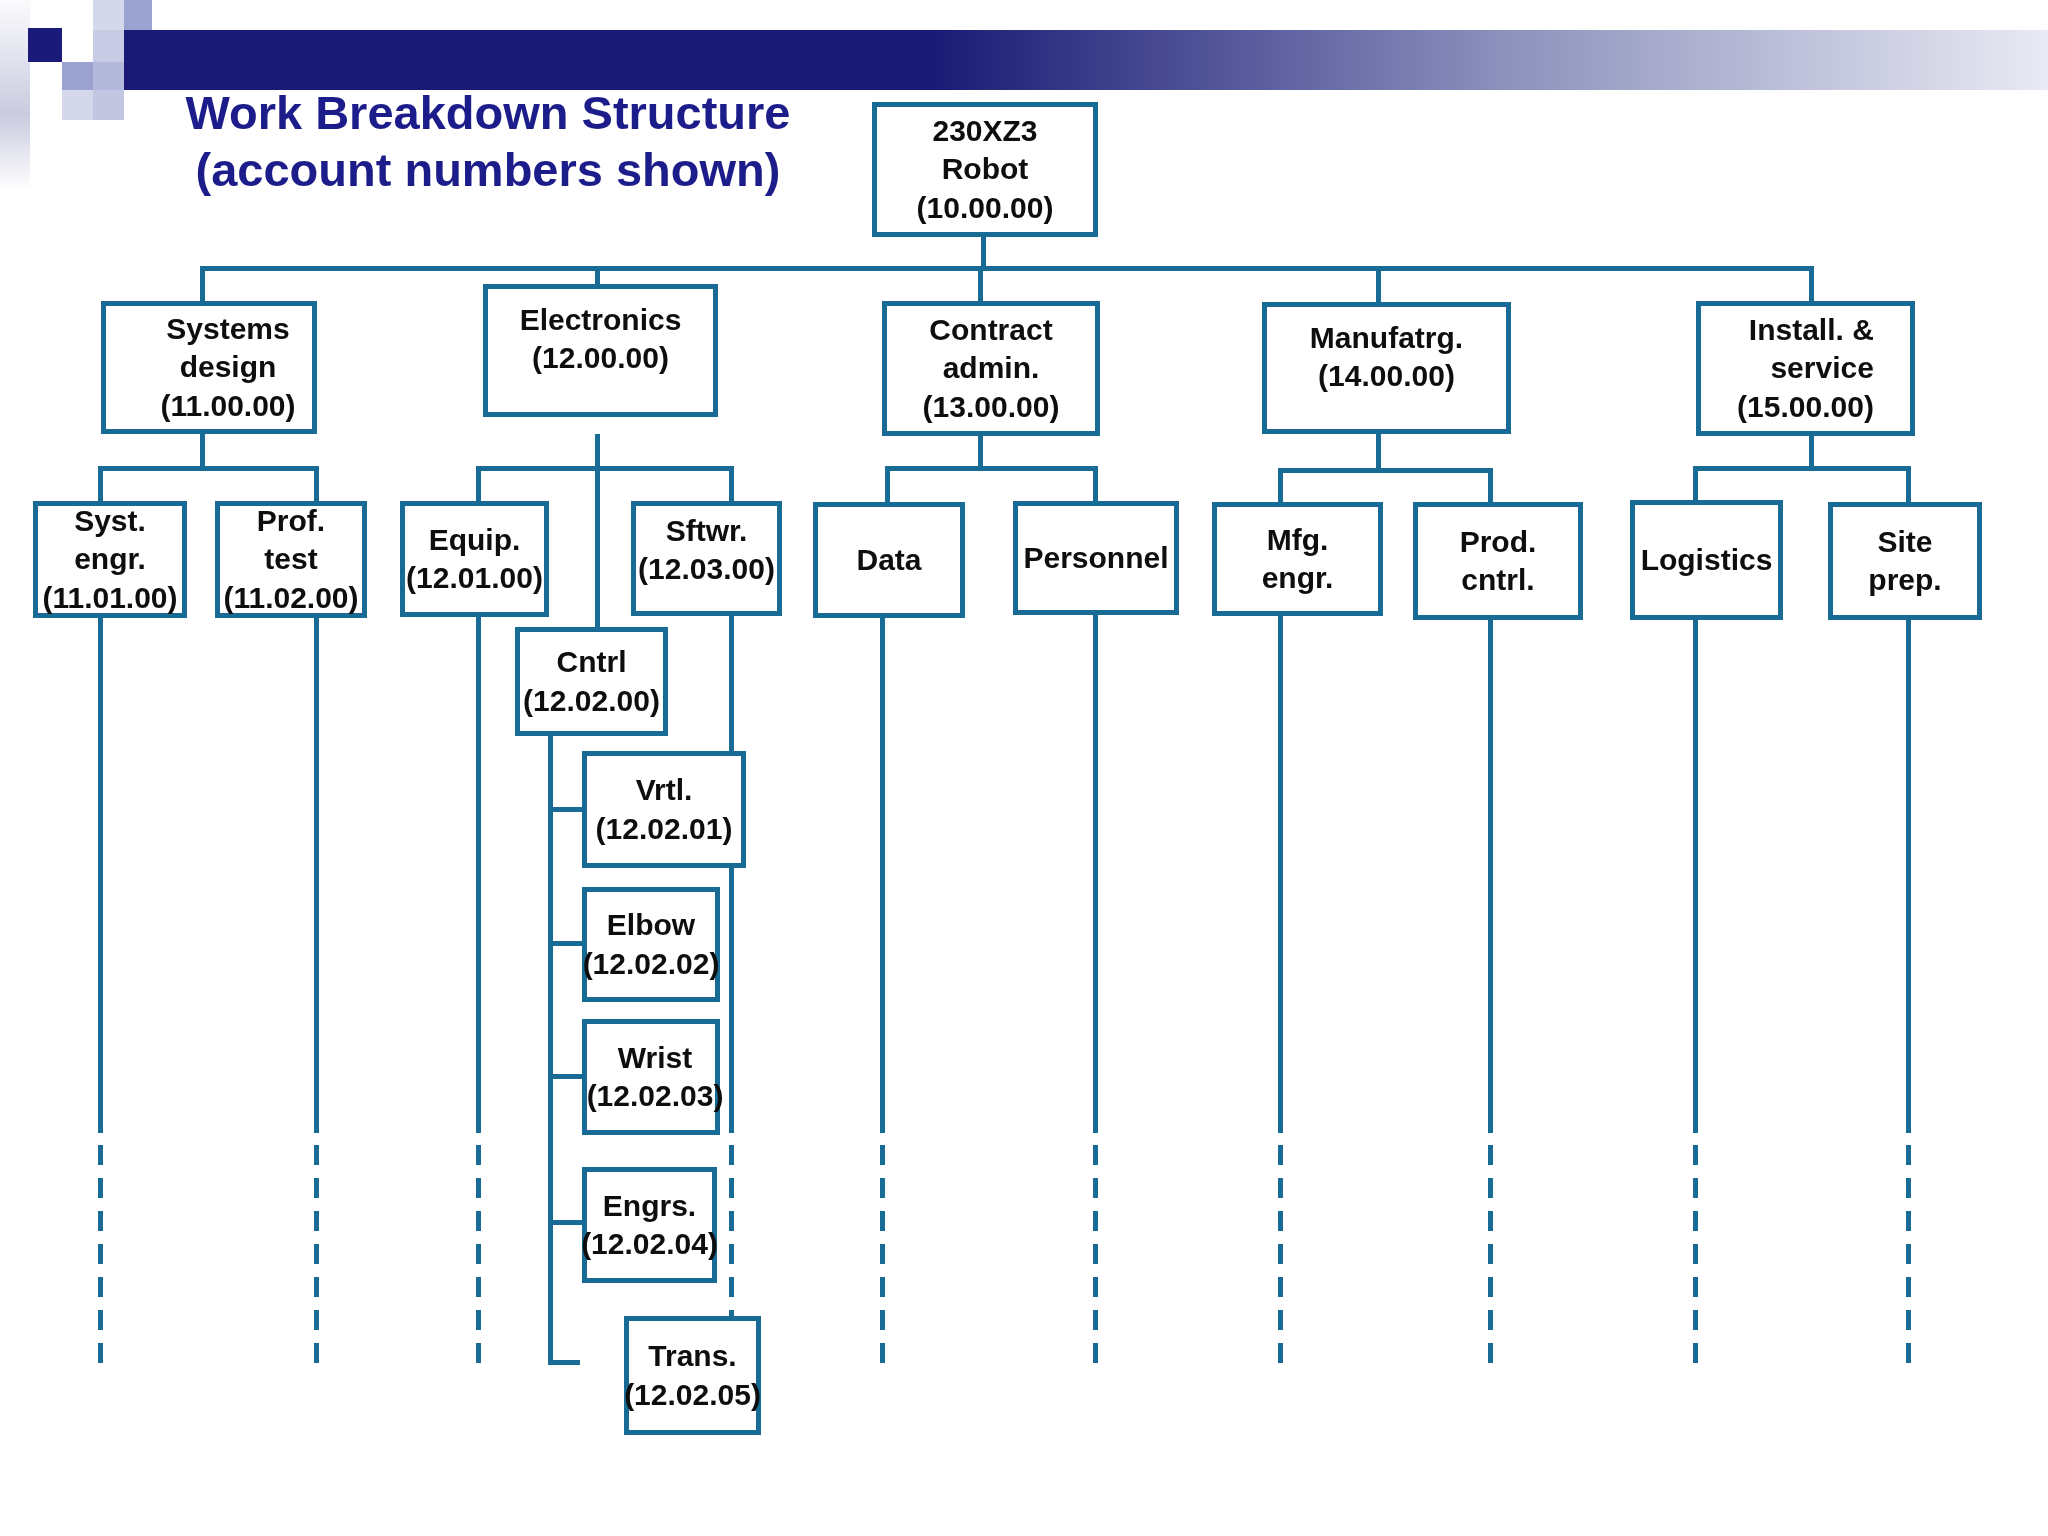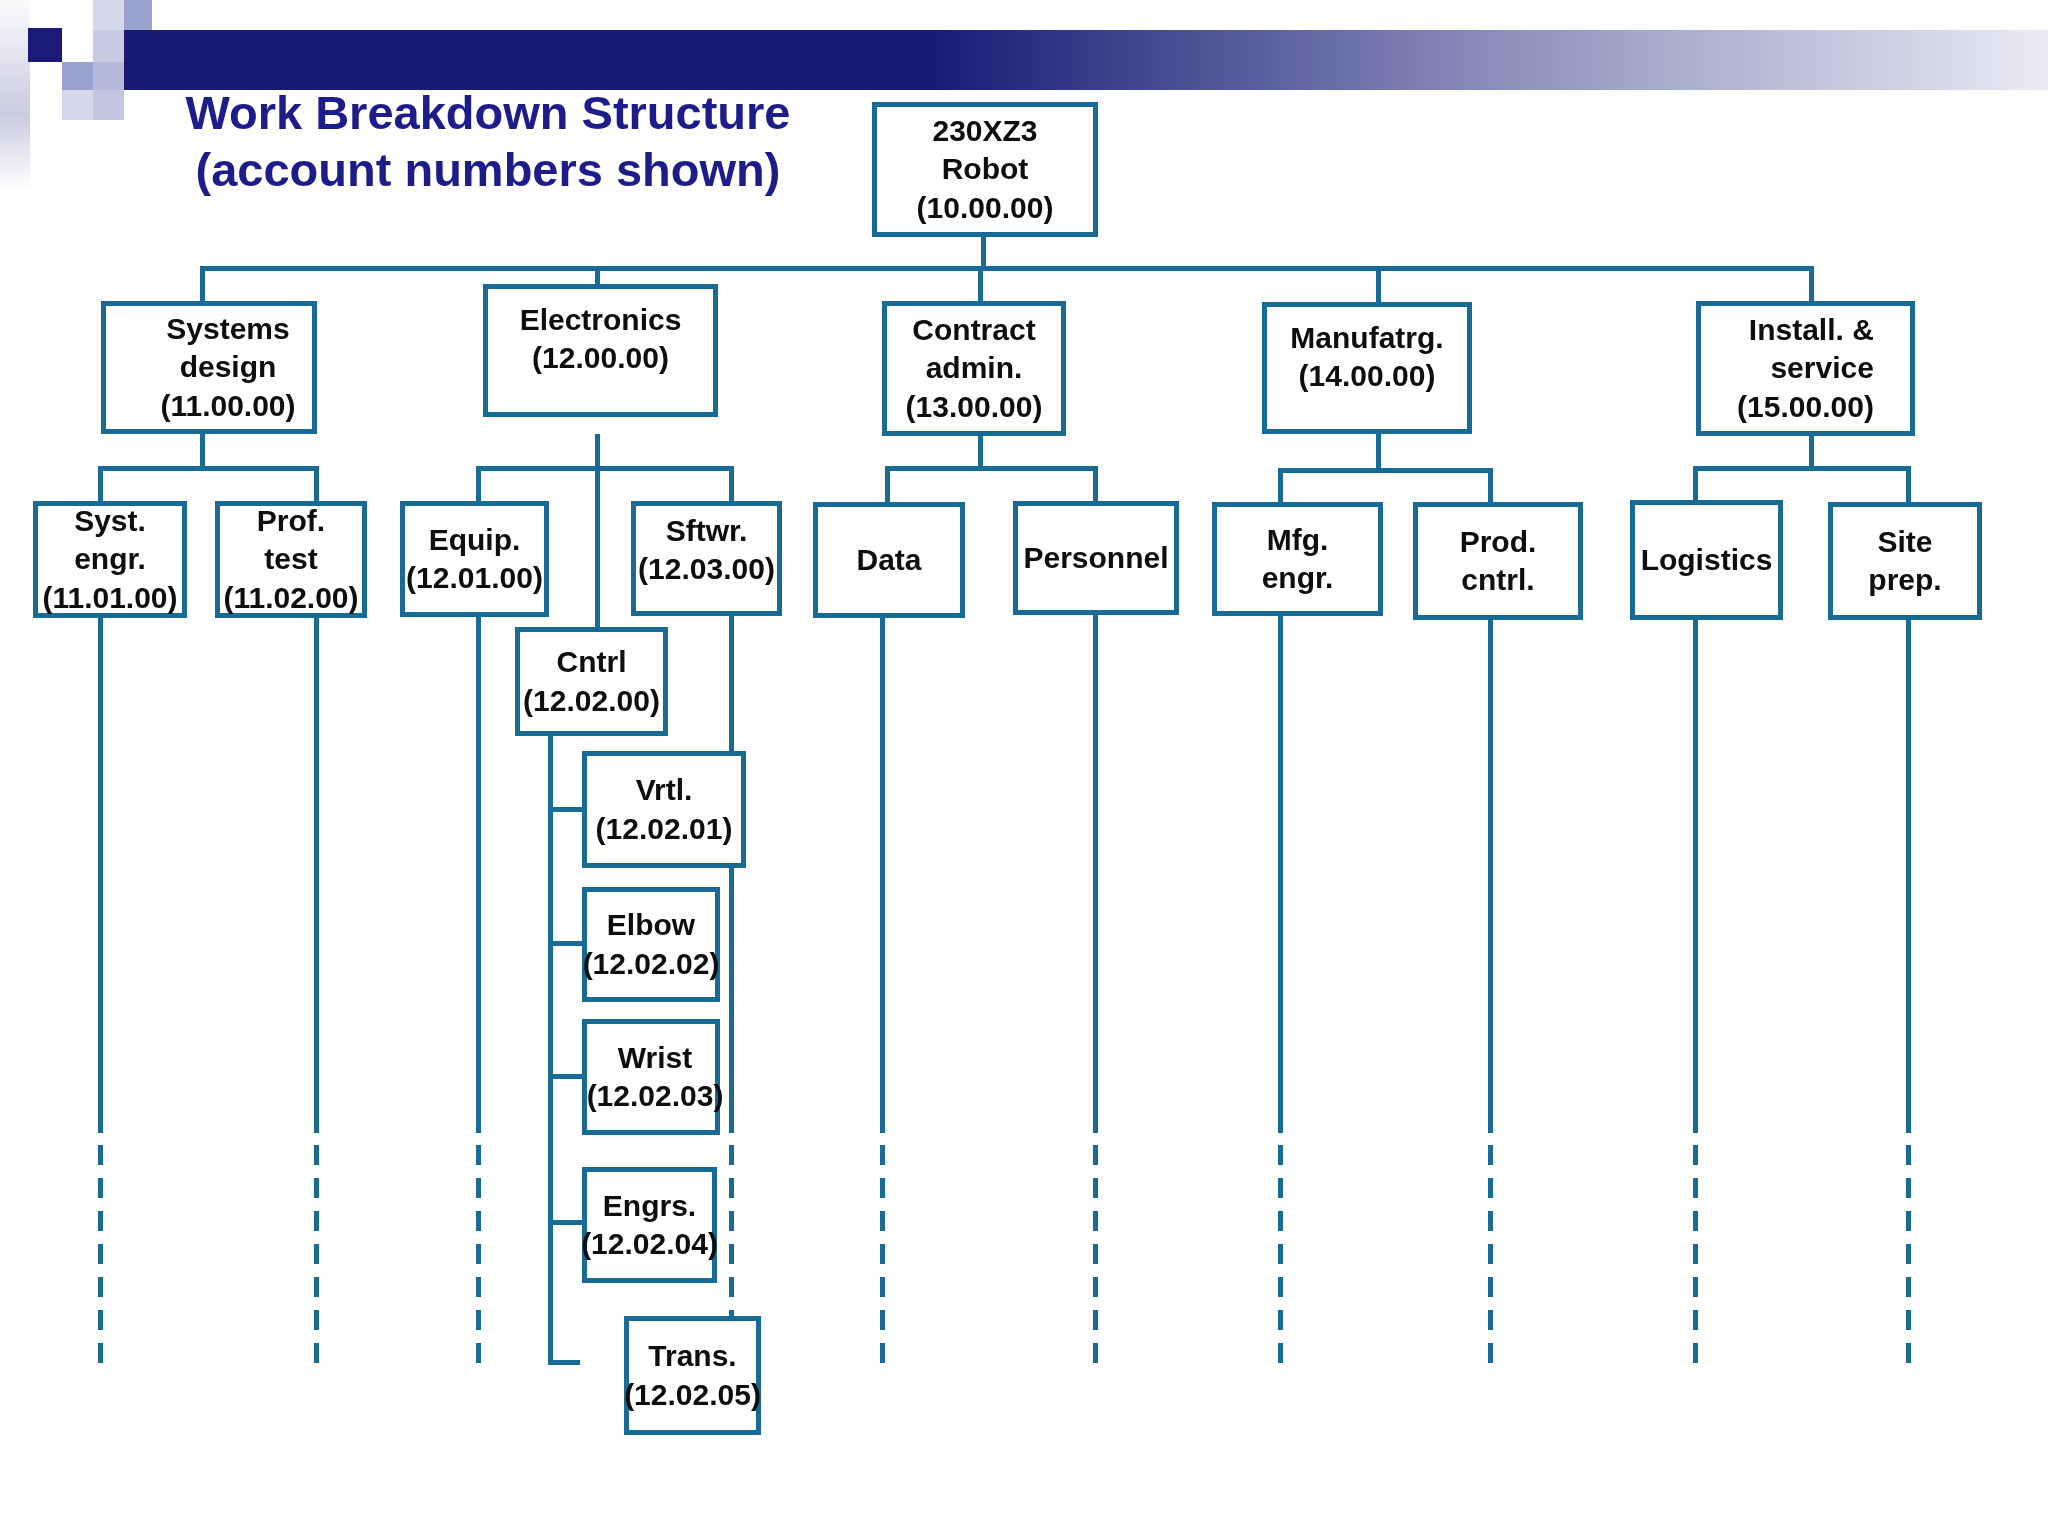--- a/index.html
+++ b/index.html
@@ -51,24 +51,24 @@
 
   <div class="node" style="left:872px;top:102px;width:226px;height:135px;">230XZ3
 Robot
 (10.00.00)</div>
 
   <div class="node" style="left:101px;top:301px;width:216px;height:133px;padding-left:38px;">Systems
 design
 (11.00.00)</div>
   <div class="node top" style="left:483px;top:284px;width:235px;height:133px;">Electronics
 (12.00.00)</div>
-  <div class="node" style="left:882px;top:301px;width:184px;height:135px;">Contract
+  <div class="node" style="left:882px;top:301px;width:218px;height:135px;">Contract
 admin.
 (13.00.00)</div>
-  <div class="node top" style="left:1262px;top:302px;width:210px;height:132px;">Manufatrg.
+  <div class="node top" style="left:1262px;top:302px;width:249px;height:132px;">Manufatrg.
 (14.00.00)</div>
   <div class="node" style="left:1696px;top:301px;width:219px;height:135px;text-align:right;">Install. &amp;
 service
 (15.00.00)</div>
 
   <div class="node" style="left:33px;top:501px;width:154px;height:117px;">Syst.
 engr.
 (11.01.00)</div>
   <div class="node" style="left:215px;top:501px;width:152px;height:117px;">Prof.
 test

